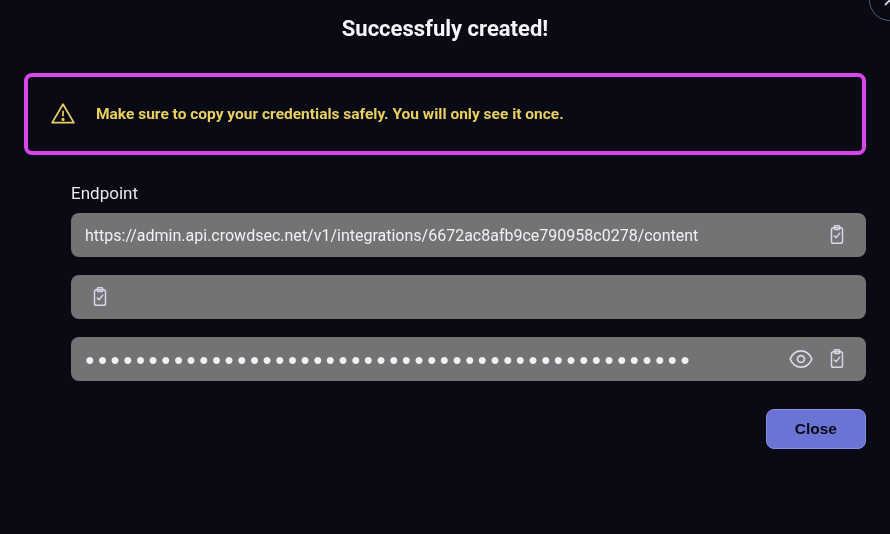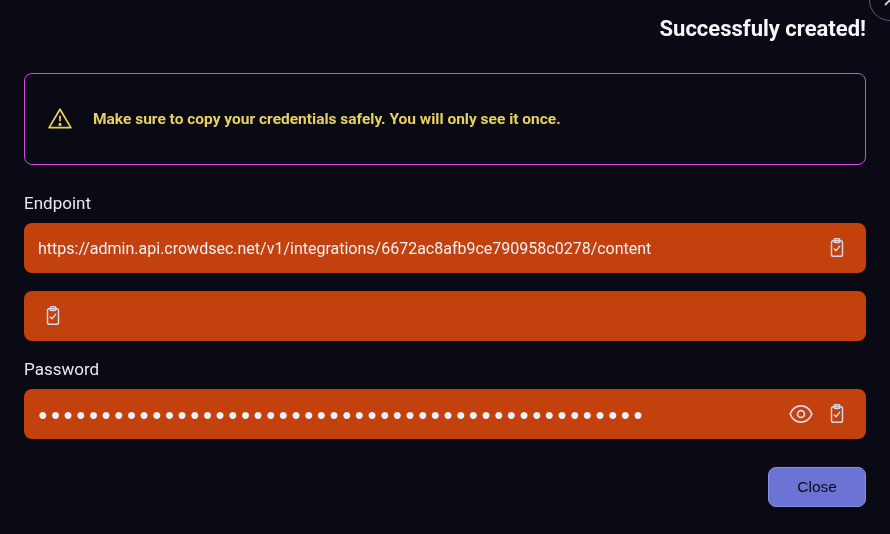--- a/index.html
+++ b/index.html
@@ -10,21 +10,21 @@
     height: 534px;
     overflow: hidden;
     position: relative;
     color: #e8e8f0;
   }
   .modal {
     padding: 16px 24px 24px 24px;
   }
   .modal-header {
     display: flex;
-    justify-content: flex-end;
+    justify-content: center;
     align-items: center;
     margin-bottom: 32px;
   }
   .modal-title {
     font-size: 22px;
     font-weight: 700;
     color: #f5f5fa;
   }
   .close-x {
     position: absolute;
@@ -36,50 +36,51 @@
     border-radius: 50%;
     background: transparent;
     display: flex;
     align-items: center;
     justify-content: center;
     cursor: pointer;
     transform: translate(50%, -50%);
   }
   .close-x svg { stroke: #d0d0e0; }
   .warning-box {
-    border: 1px solid #d946ef;
+    border: 4px solid #d946ef;
     border-radius: 8px;
-    padding: 32px 22px;
+    padding: 24px 22px;
     display: flex;
     align-items: center;
     gap: 20px;
     margin-bottom: 28px;
   }
   .warning-box svg { flex-shrink: 0; stroke: #e8d060; }
   .warning-text {
     color: #e8d060;
     font-weight: 700;
     font-size: 15.5px;
   }
   .field {
     margin-bottom: 18px;
+    margin-left: 47px;
   }
   .field-label {
     font-size: 17px;
     color: #e8e8f0;
     margin-bottom: 10px;
     display: block;
   }
   .field-row {
-    background: #c2410c;
+    background: #737373;
     border-radius: 8px;
     display: flex;
     align-items: center;
     padding: 0 14px;
-    height: 50px;
+    height: 44px;
     gap: 4px;
   }
   .field-value {
     flex: 1;
     color: #f0f0f8;
     font-size: 16px;
     border: none;
     background: transparent;
     outline: none;
     font-family: inherit;
@@ -107,21 +108,21 @@
   .icon-btn svg { stroke: #d8d8e8; }
   .footer {
     display: flex;
     justify-content: flex-end;
     margin-top: 28px;
   }
   .close-btn {
     background: #6b73d4;
     border: 1.5px solid #8890e8;
     color: #0a0a14;
-    font-weight: 400;
+    font-weight: 700;
     font-size: 15.5px;
     padding: 10px 28px;
     border-radius: 8px;
     cursor: pointer;
   }
 </style>
 </head>
 <body>
 
 <div class="modal">
@@ -165,21 +166,20 @@
         <svg width="22" height="22" viewBox="0 0 24 24" fill="none" stroke-width="1.6" stroke-linejoin="round" stroke-linecap="round">
           <rect x="6" y="4" width="12" height="17" rx="2"></rect>
           <rect x="9" y="2" width="6" height="4" rx="1"></rect>
           <polyline points="9,13 11,15 15,10"></polyline>
         </svg>
       </button>
     </div>
   </div>
 
   <div class="field">
-    <label class="field-label">Password</label>
     <div class="field-row">
       <span class="password-dots">●●●●●●●●●●●●●●●●●●●●●●●●●●●●●●●●●●●●●●●●●●●●●●●●</span>
       <button class="icon-btn">
         <svg width="26" height="26" viewBox="0 0 24 24" fill="none" stroke-width="1.6" stroke-linejoin="round">
           <path d="M2 12 C4 7 8 4.5 12 4.5 C16 4.5 20 7 22 12 C20 17 16 19.5 12 19.5 C8 19.5 4 17 2 12 Z"></path>
           <circle cx="12" cy="12" r="3.2"></circle>
         </svg>
       </button>
       <button class="icon-btn">
         <svg width="22" height="22" viewBox="0 0 24 24" fill="none" stroke-width="1.6" stroke-linejoin="round" stroke-linecap="round">

